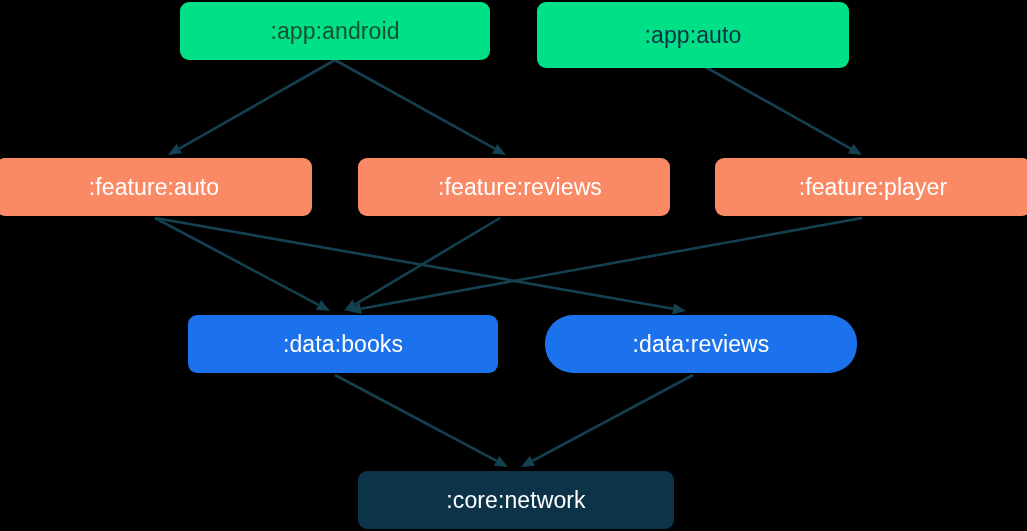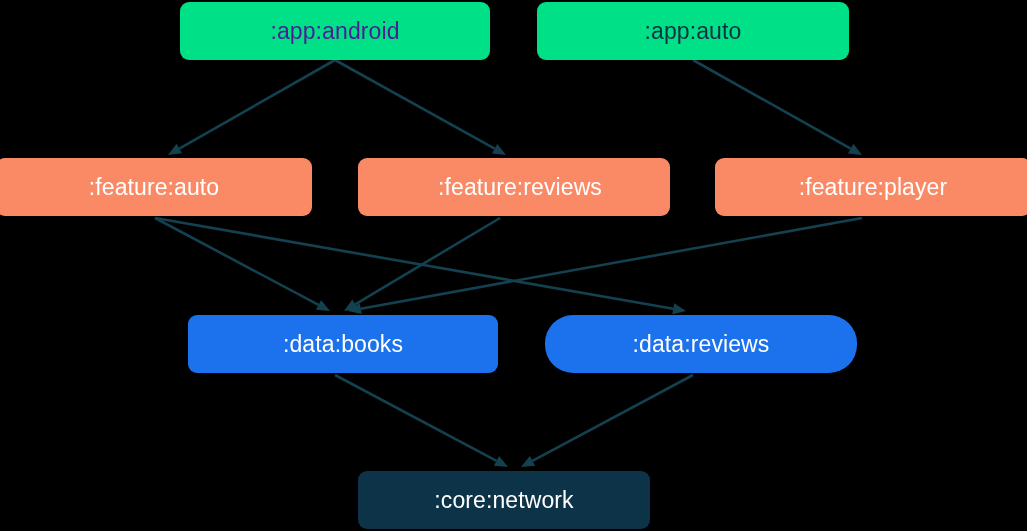--- a/index.html
+++ b/index.html
@@ -74,25 +74,25 @@
       <line x1="500" y1="218" x2="355.1663106647113" y2="304.3431609498836" stroke="#14414F" stroke-width="2.6"></line>
       <polygon points="352.3499556819698,299.6189525917365 357.98266564745285,309.0673693080307 344,311" fill="#14414F"></polygon>
       <line x1="862" y1="218" x2="360.7922951622439" y2="308.68544075858233" stroke="#14414F" stroke-width="2.6"></line>
       <polygon points="359.8130585601056,303.27331588224837 361.77153176438213,314.0975656349163 348,311" fill="#14414F"></polygon>
       <line x1="335" y1="375" x2="496.5220737214979" y2="460.89613169004514" stroke="#14414F" stroke-width="2.6"></line>
       <polygon points="493.93966789805546,465.75217742325754 499.1044795449404,456.04008595683274 508,467" fill="#14414F"></polygon>
       <line x1="693" y1="375" x2="532.463200345151" y2="460.86852074561693" stroke="#14414F" stroke-width="2.6"></line>
       <polygon points="529.8691129682966,456.01870521497614 535.0572877220054,465.71833627625773 521,467" fill="#14414F"></polygon>
     </svg>
 
-  <div class="node node-app" style="left: 180px; top: 2px; width: 310px; height: 58px; background: rgb(0, 225, 135); color: #4c1d95;">
+  <div class="node node-app" style="left: 180px; top: 2px; width: 310px; height: 58px; background: rgb(0, 225, 135); color: #14532d;">
     <span>:app:android</span>
   </div>
 
-  <div class="node node-app" style="left: 537px; top: 2px; width: 312px; height: 58px; background: rgb(0, 225, 135); color: rgb(16, 48, 67); text-align: center;">
+  <div class="node node-app" style="left: 537px; top: 2px; width: 312px; height: 66px; background: rgb(0, 225, 135); color: rgb(16, 48, 67); text-align: center;">
     <span>:app:auto</span>
   </div>
 
   <div class="node node-feature" style="left: -4px; top: 158px; width: 316px; height: 58px; background: rgb(250, 138, 102); color: rgb(255, 255, 255);">
     <span>:feature:auto</span>
   </div>
 
   <div class="node node-feature" style="left: 358px; top: 158px; width: 312px; height: 58px; background: rgb(250, 138, 102); color: rgb(255, 255, 255); padding-left: 12px;">
     <span>:feature:reviews</span>
   </div>
@@ -102,17 +102,17 @@
   </div>
 
   <div class="node node-data" style="left: 180px; top: 315px; width: 310px; height: 58px; background: rgb(28, 114, 236); color: rgb(255, 255, 255);">
     <span>:data:books</span>
   </div>
 
   <div class="node node-data" style="left: 537px; top: 315px; width: 312px; height: 58px; background: rgb(28, 114, 236); color: rgb(255, 255, 255); border-radius: 28px;">
     <span>:data:reviews</span>
   </div>
 
-  <div class="node node-core" style="left: 358px; top: 471px; width: 292px; height: 58px; background: rgb(13, 51, 73); color: rgb(255, 255, 255);">
+  <div class="node node-core" style="left: 358px; top: 471px; width: 316px; height: 58px; background: rgb(13, 51, 73); color: rgb(255, 255, 255);">
     <span>:core:network</span>
   </div>
 
 </div>
 
 </body></html>

